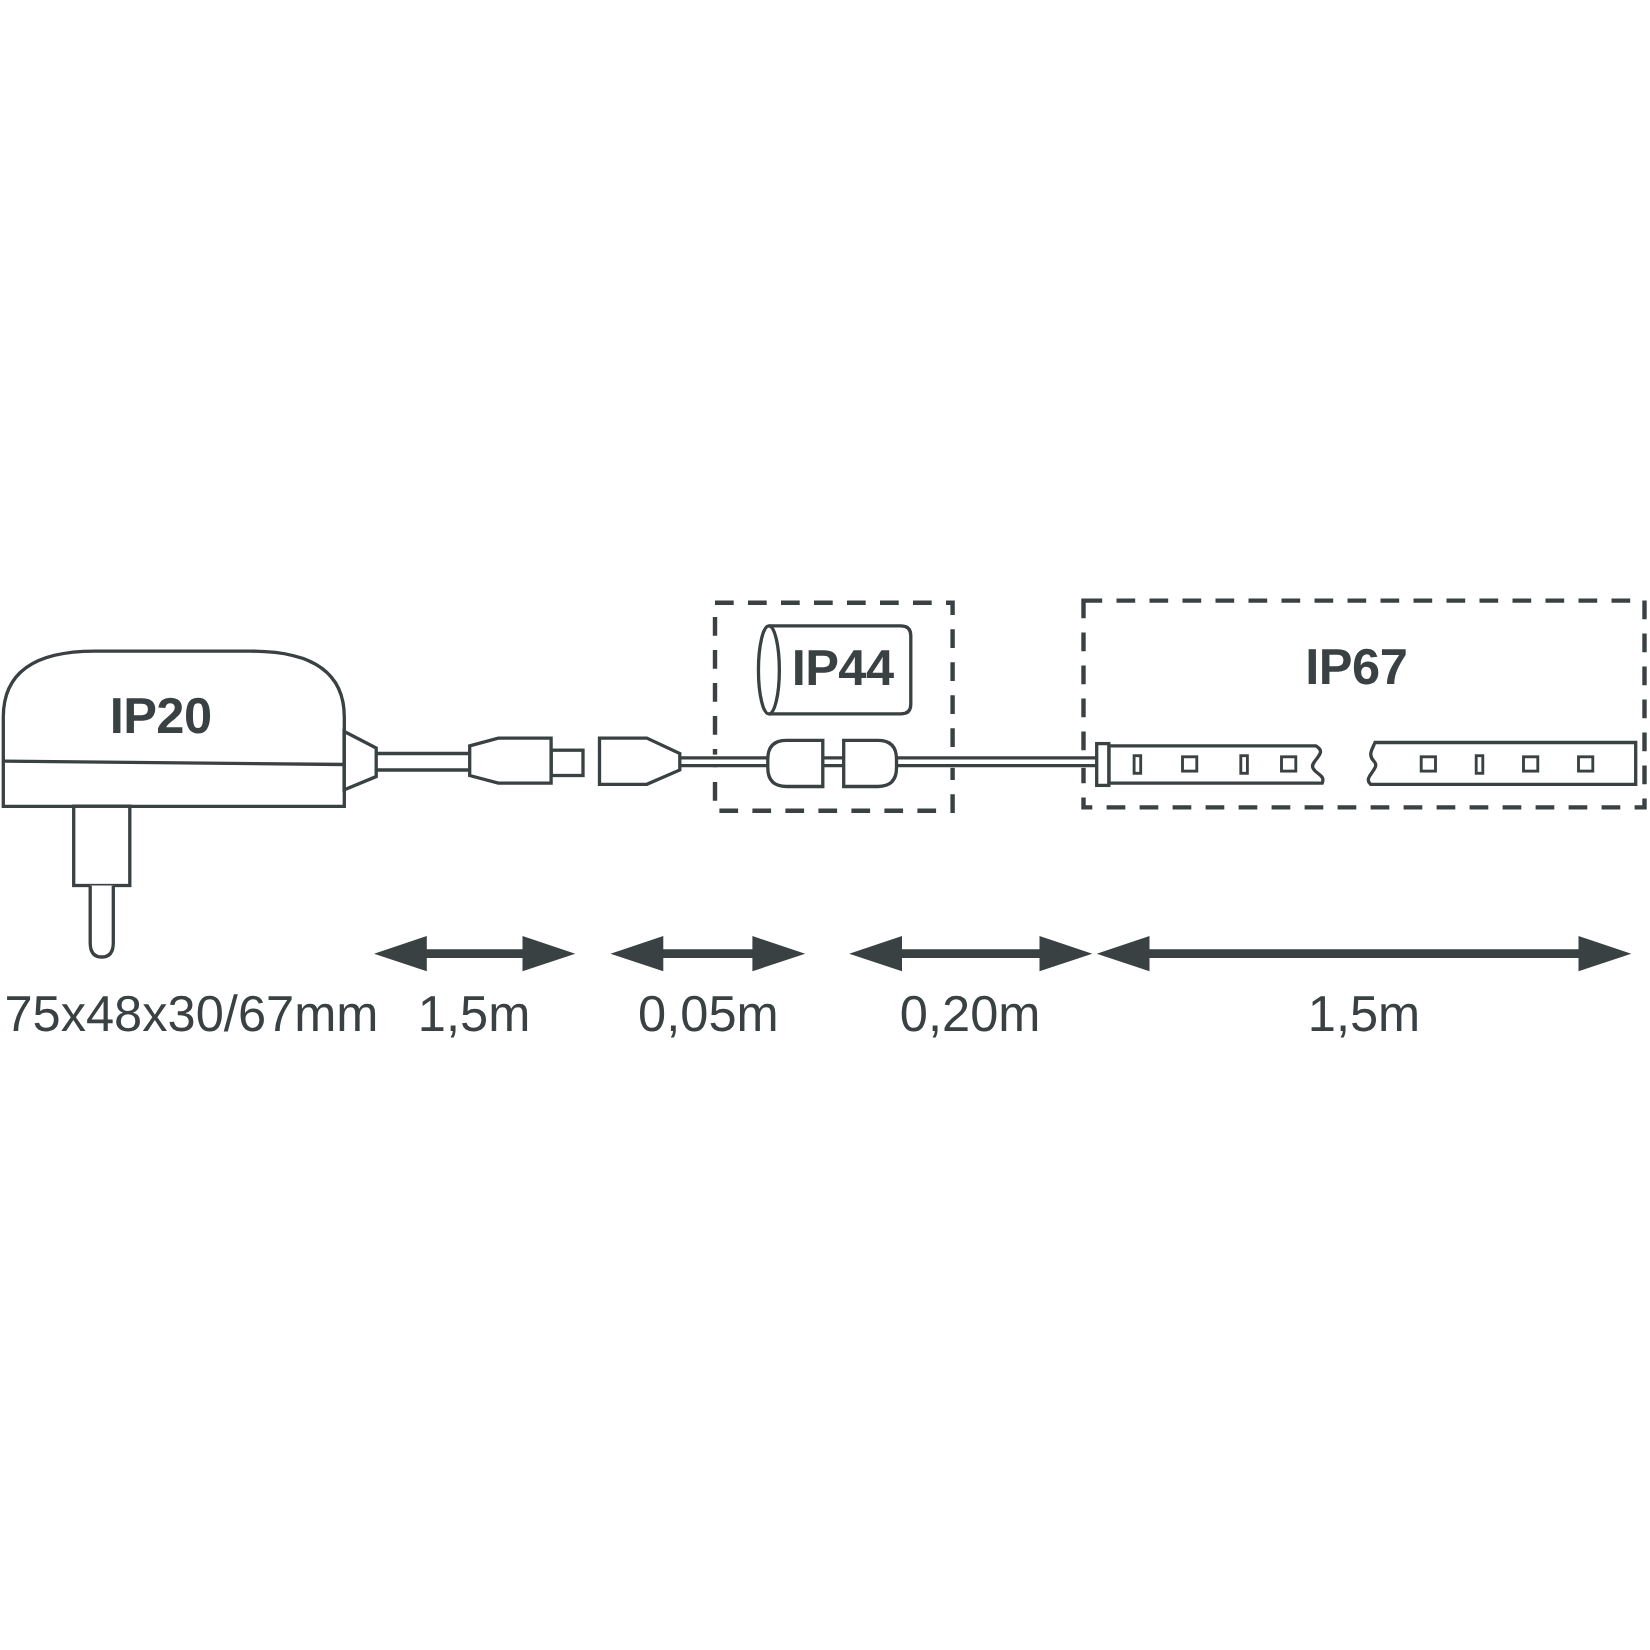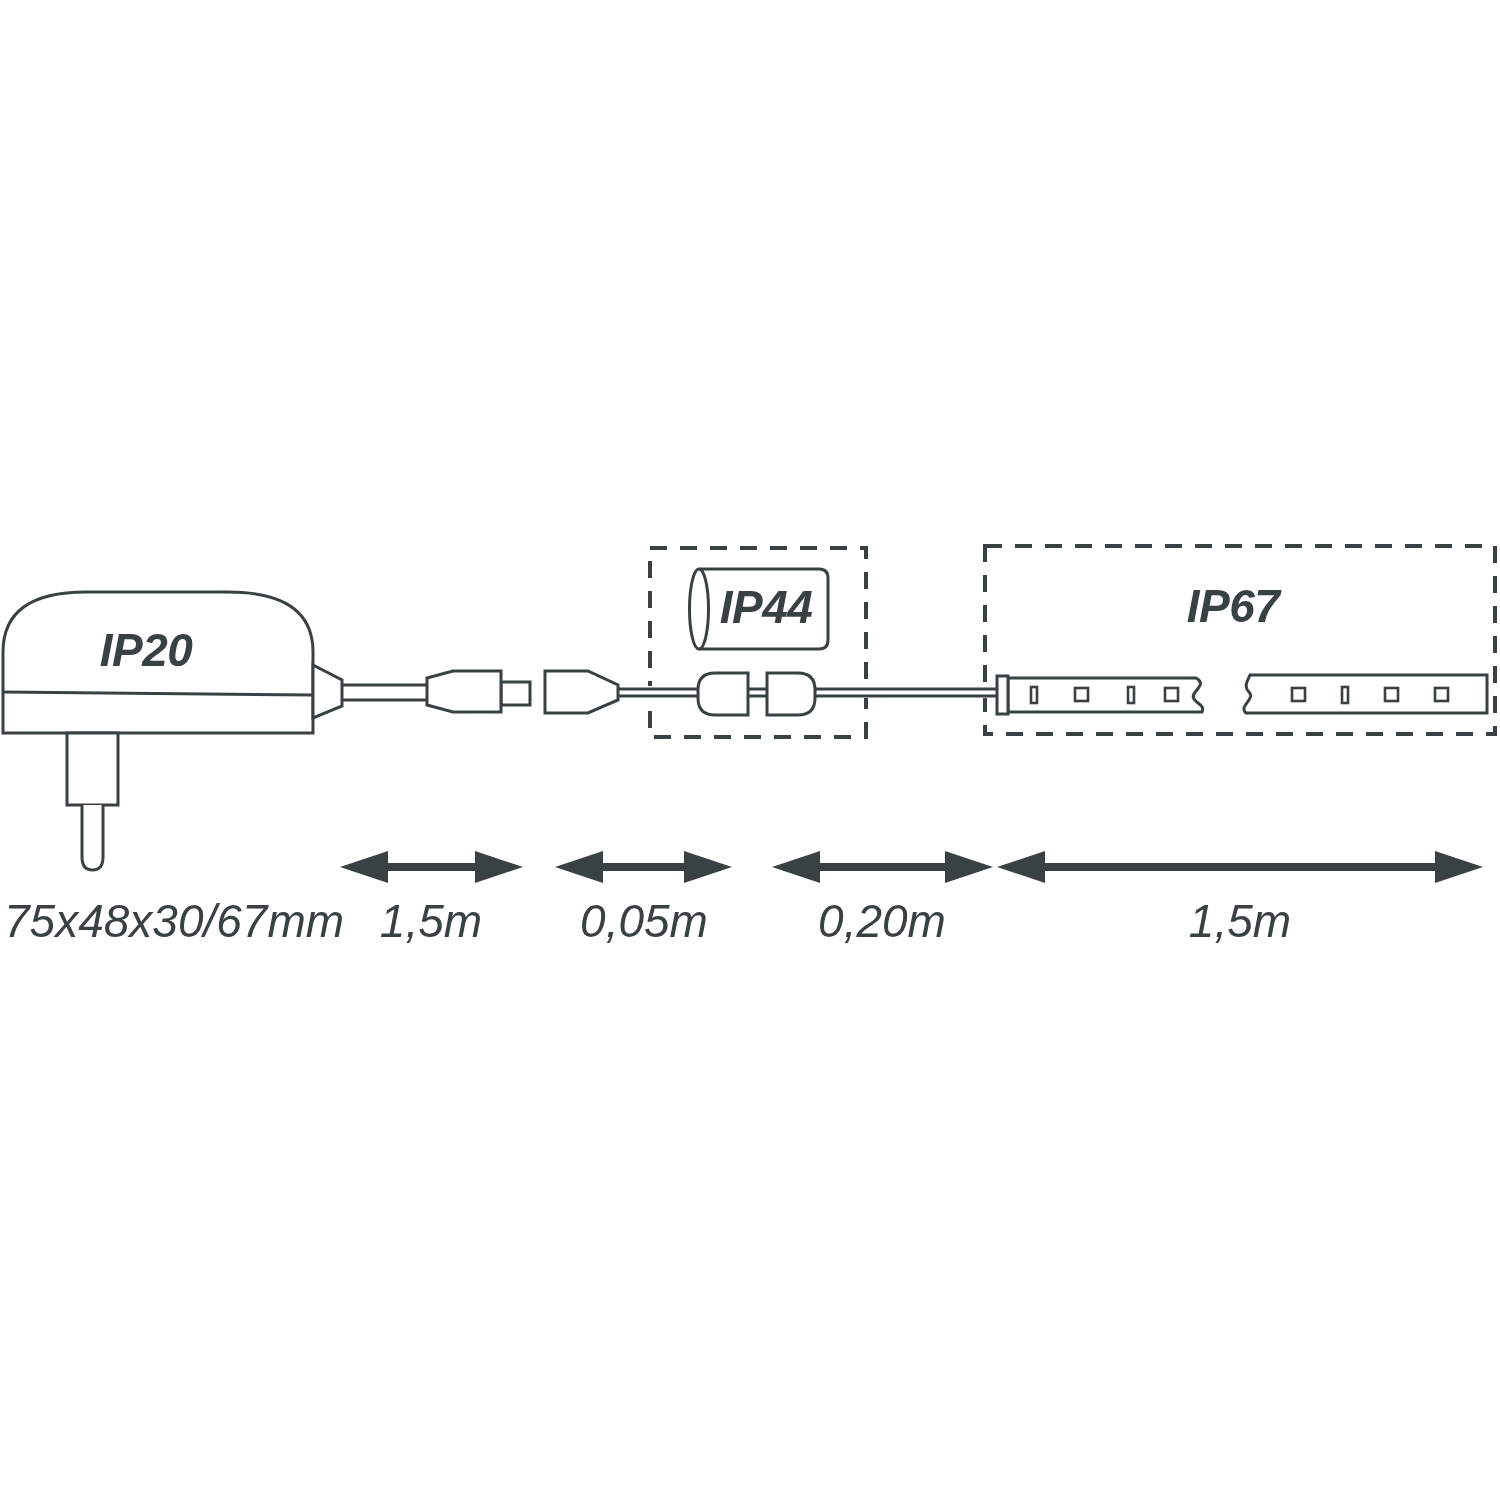--- a/index.html
+++ b/index.html
@@ -1,17 +1,17 @@
 <!DOCTYPE html>
 <html style="--ink: #3a4142; --bg: #ffffff;"><head>
 <meta charset="utf-8">
 <style>
   :root { --ink:#3a4142; --bg:#ffffff; }
   html,body { margin:0; padding:0; background:var(--bg); }
-  .canvas { width:1320px; height:1500px; position:relative; background:var(--bg);font-style:italic; }
+  .canvas { width:1320px; height:1500px; position:relative; background:var(--bg); }
   svg { display:block; }
   .outline { fill:#fff; stroke:var(--ink); stroke-width:3; }
   .thin { stroke-width:2.6; }
   .line { fill:none; stroke:var(--ink); stroke-width:3; }
   .mask { fill:#fff; stroke:none; }
   .dashed { fill:none; stroke:var(--ink); stroke-width:4; stroke-dasharray:17 13; }
   .solid { fill:var(--ink); stroke:none; }
   text { fill:var(--ink); font-family:"Liberation Sans", sans-serif; }
   .ip-label { font-size:46px; font-weight:bold; letter-spacing:-0.5px; }
   .measure-label { font-size:46px; font-weight:normal; }

